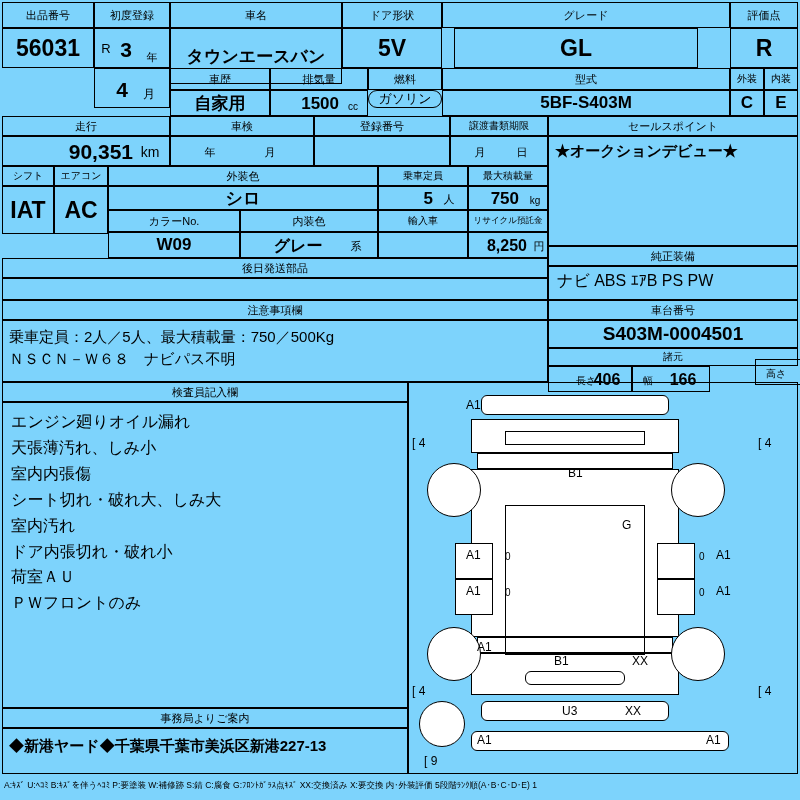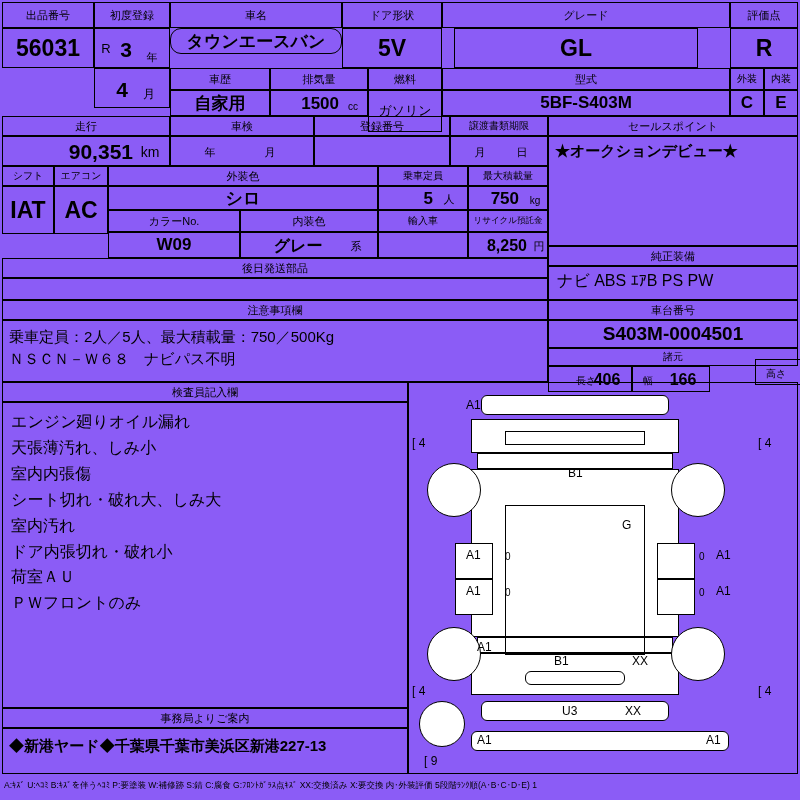--- a/index.html
+++ b/index.html
@@ -6,21 +6,21 @@
   html, body {
     margin: 0; padding: 0;
     width: 800px; height: 800px;
     background: #ffffff;
     font-family: "Liberation Sans", sans-serif;
     color: #000;
   }
   #sheet {
     position: relative;
     width: 800px; height: 800px;
-    background: #8b5cf6;
+    background: #7dd3fc;
   }
   .bx {
     position: absolute;
     border: 1px solid #000;
     overflow: hidden;
   }
   .lbl {
     position: absolute;
     display: flex;
     align-items: center;
@@ -83,21 +83,21 @@
 
   <div class="bx ctr" style="left:2px;top:28px;width:92px;height:40px;">
     <span class="big">56031</span>
   </div>
 
   <div class="bx" style="left:94px;top:28px;width:76px;height:40px;">
     <span class="lbl" style="left:4px;top:12px;width:14px;height:16px;font-size:13px;">R</span>
     <span class="lbl" style="left:18px;top:8px;width:26px;height:26px;font-size:21px;font-weight:bold;">3</span>
     <span class="lbl" style="left:46px;top:20px;width:22px;height:16px;font-size:11px;">年</span>
   </div>
-  <div class="bx ctr" style="left:170px;top:28px;width:172px;height:26px;border-radius:11px;">
+  <div class="bx ctr" style="left:170px;top:28px;width:172px;height:56px;">
     <span class="mid">タウンエースバン</span>
   </div>
   <div class="bx ctr" style="left:342px;top:28px;width:100px;height:40px;">
     <span class="big">5V</span>
   </div>
   <div class="bx ctr" style="left:442px;top:28px;width:244px;height:40px;margin-left:12px;">
     <span class="big">GL</span>
   </div>
   <div class="bx ctr" style="left:730px;top:28px;width:68px;height:40px;">
     <span class="big">R</span>
@@ -126,21 +126,21 @@
     <span class="lbl" style="left:14px;top:8px;width:26px;height:26px;font-size:21px;font-weight:bold;">4</span>
     <span class="lbl" style="left:42px;top:18px;width:24px;height:16px;font-size:12px;">月</span>
   </div>
   <div class="bx ctr" style="left:170px;top:90px;width:100px;height:26px;">
     <span class="mid">自家用</span>
   </div>
   <div class="bx" style="left:270px;top:90px;width:98px;height:26px;">
     <span class="lbl" style="left:6px;top:3px;width:62px;height:20px;font-size:17px;font-weight:bold;justify-content:flex-end;">1500</span>
     <span class="lbl" style="left:70px;top:8px;width:24px;height:14px;font-size:10px;">cc</span>
   </div>
-  <div class="bx ctr" style="left:368px;top:90px;width:74px;height:42px;">
+  <div class="bx ctr" style="left:368px;top:90px;width:74px;height:18px;border-radius:11px;">
     <span style="font-size:13px;">ガソリン</span>
   </div>
   <div class="bx ctr" style="left:442px;top:90px;width:288px;height:26px;">
     <span class="mid">5BF-S403M</span>
   </div>
   <div class="bx ctr" style="left:730px;top:90px;width:34px;height:26px;">
     <span class="mid">C</span>
   </div>
   <div class="bx ctr" style="left:764px;top:90px;width:34px;height:26px;">
     <span class="mid">E</span>

